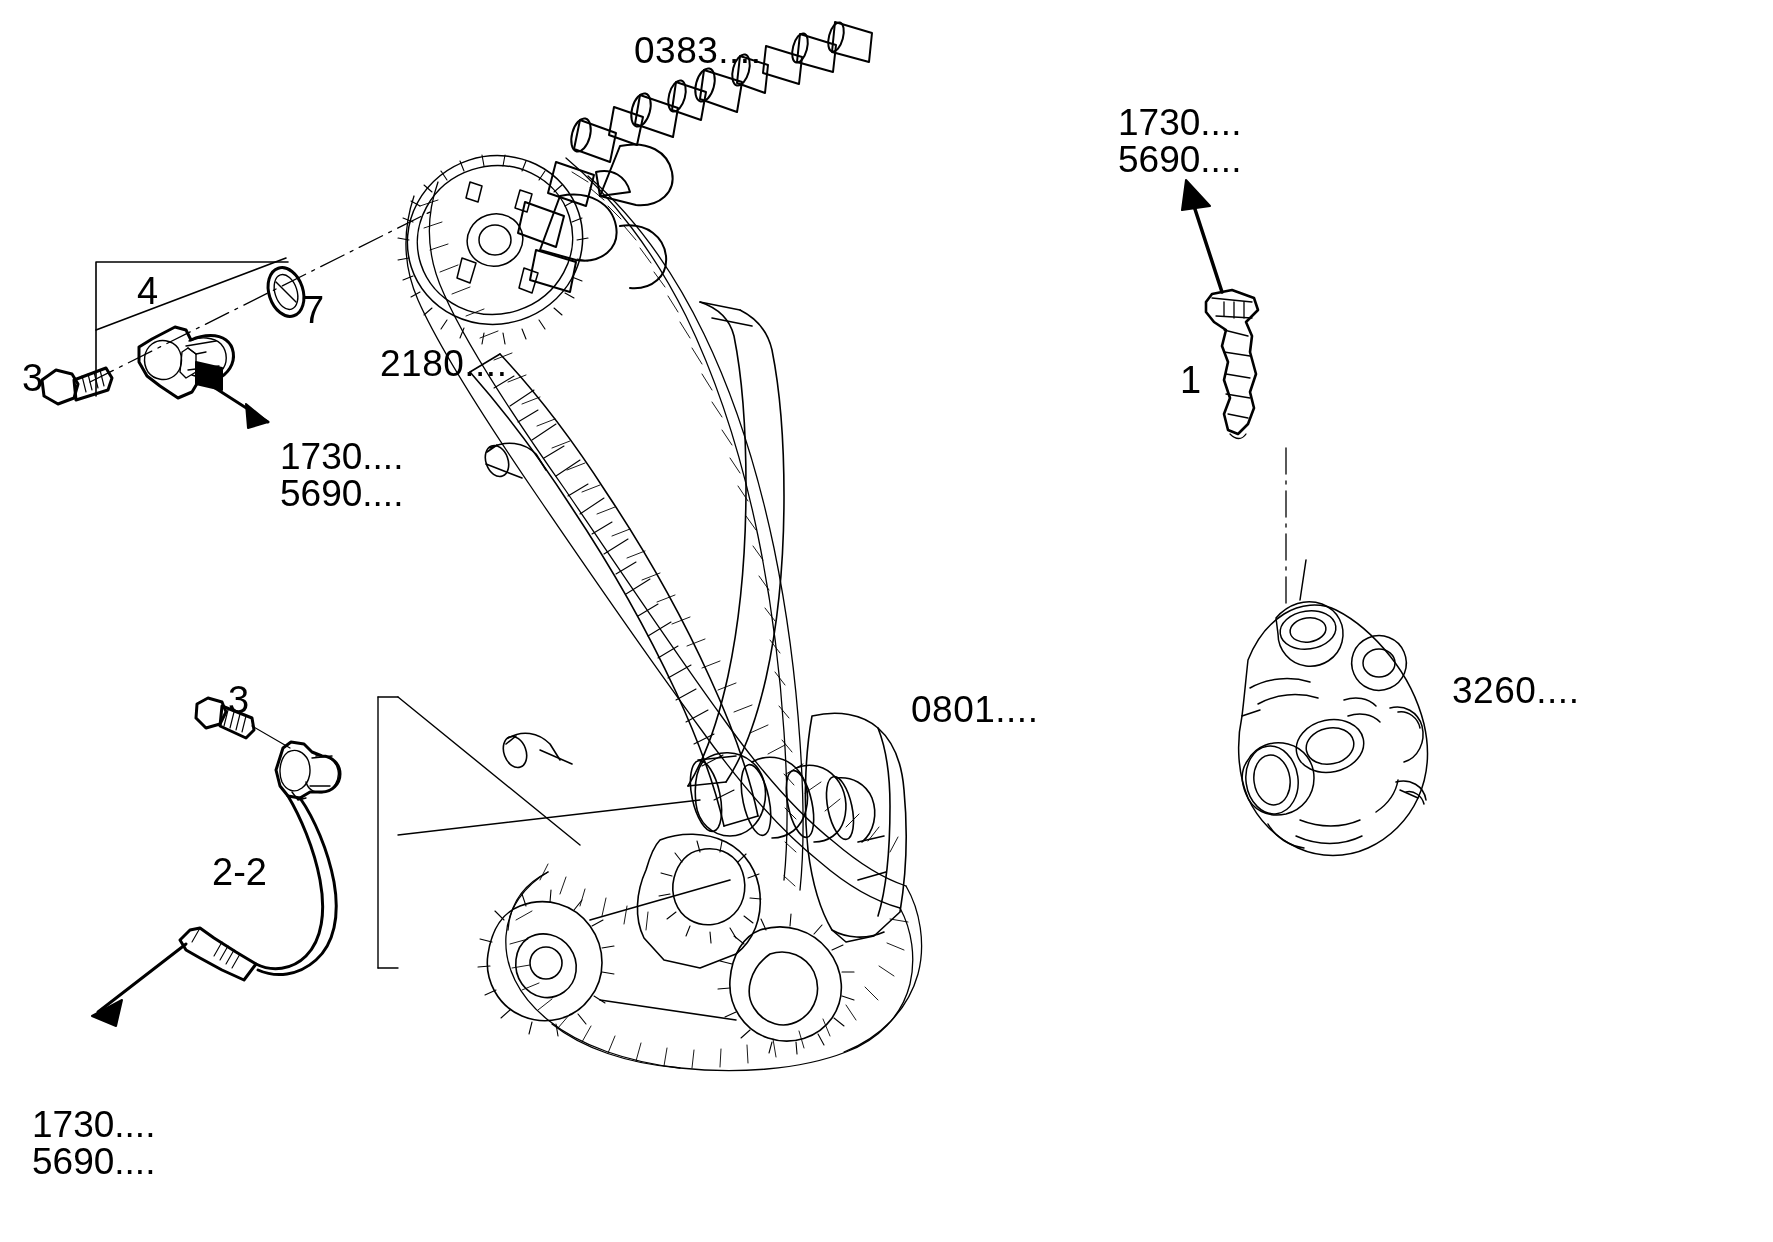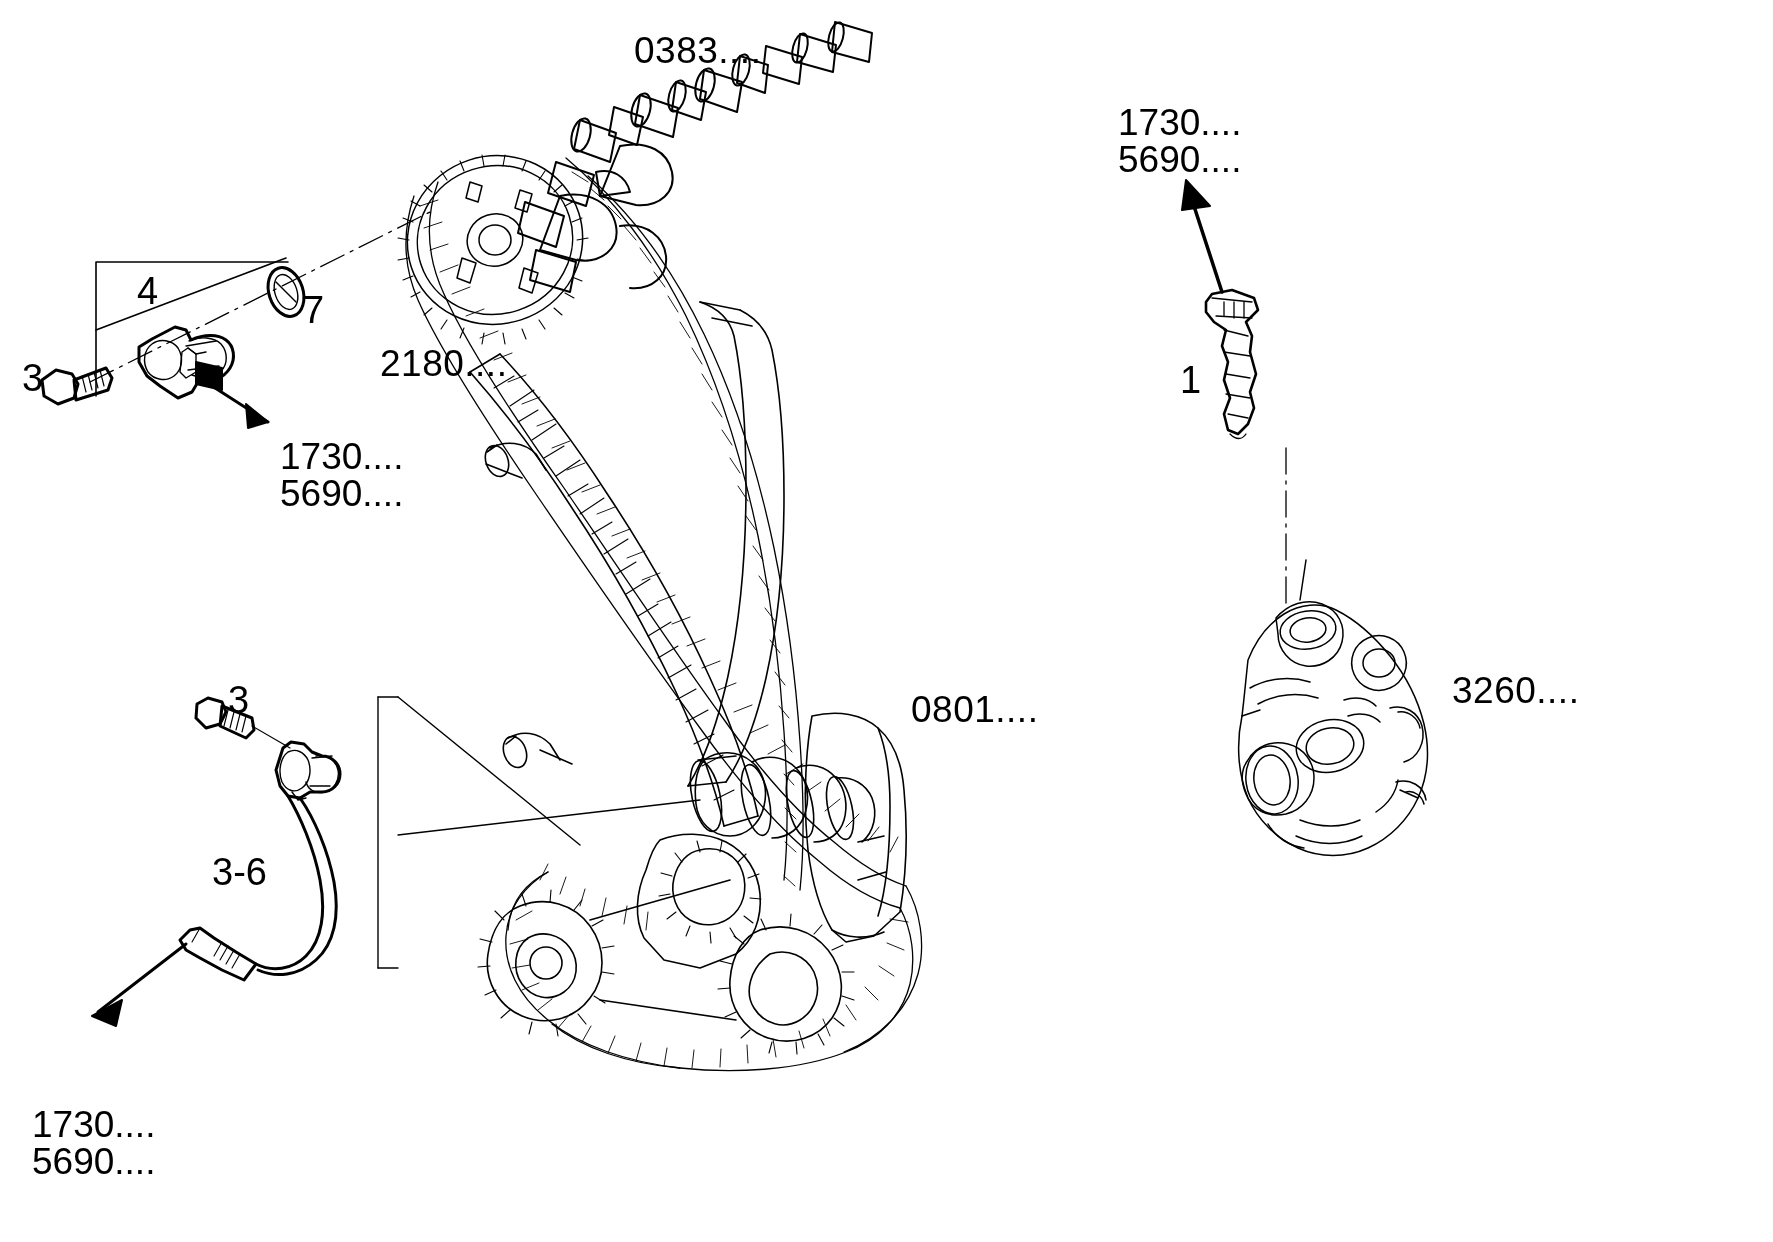--- a/index.html
+++ b/index.html
@@ -552,19 +552,19 @@
 
   <div class="lbl ref2" style="left:1118px;top:103px;">1730....</div>
   <div class="lbl ref2" style="left:1118px;top:140px;">5690....</div>
 
   <div class="lbl item" style="left:22px;top:358px;">3</div>
 
   <div class="lbl item" style="left:137px;top:271px;">4</div>
 
   <div class="lbl item" style="left:303px;top:290px;">7</div>
 
-  <div class="lbl item" style="left:212px;top:852px;">3-6</div>
+  <div class="lbl item" style="left:212px;top:852px;">2-2</div>
 
   <div class="lbl item" style="left:228px;top:680px;">3</div>
 
   <div class="lbl item" style="left:1180px;top:360px;">1</div>
 
 </div>
 
 </body></html>

